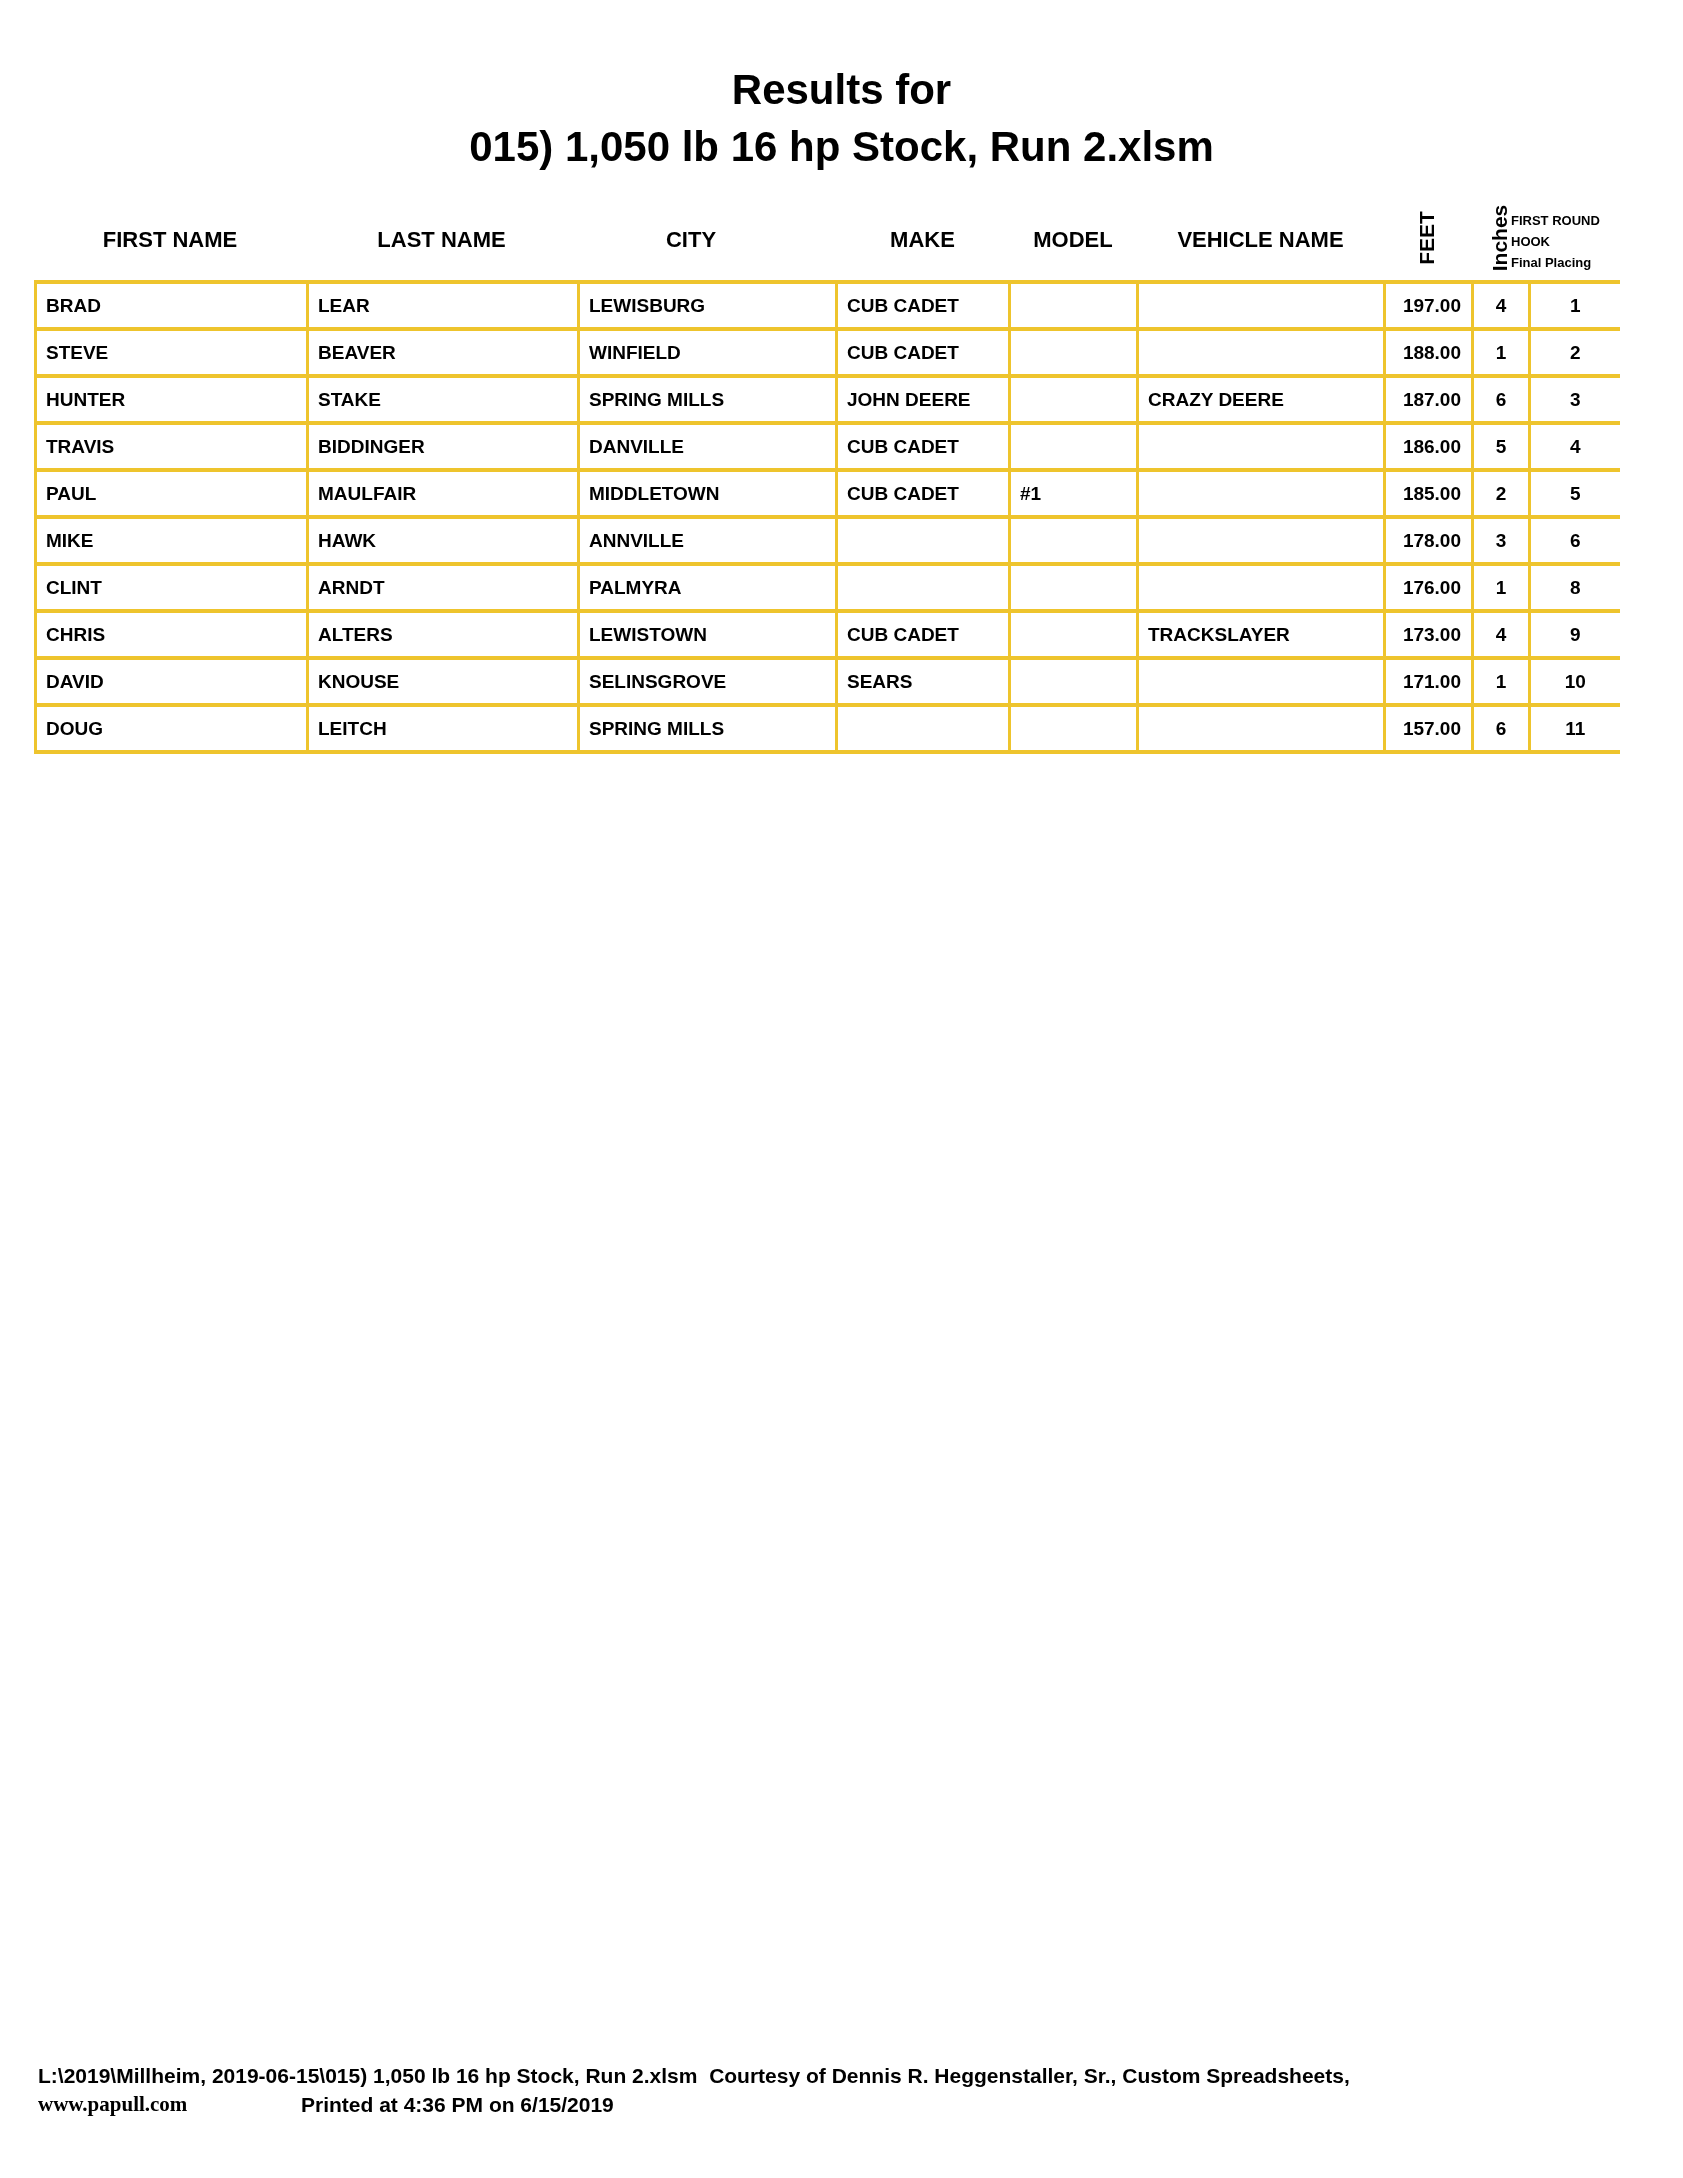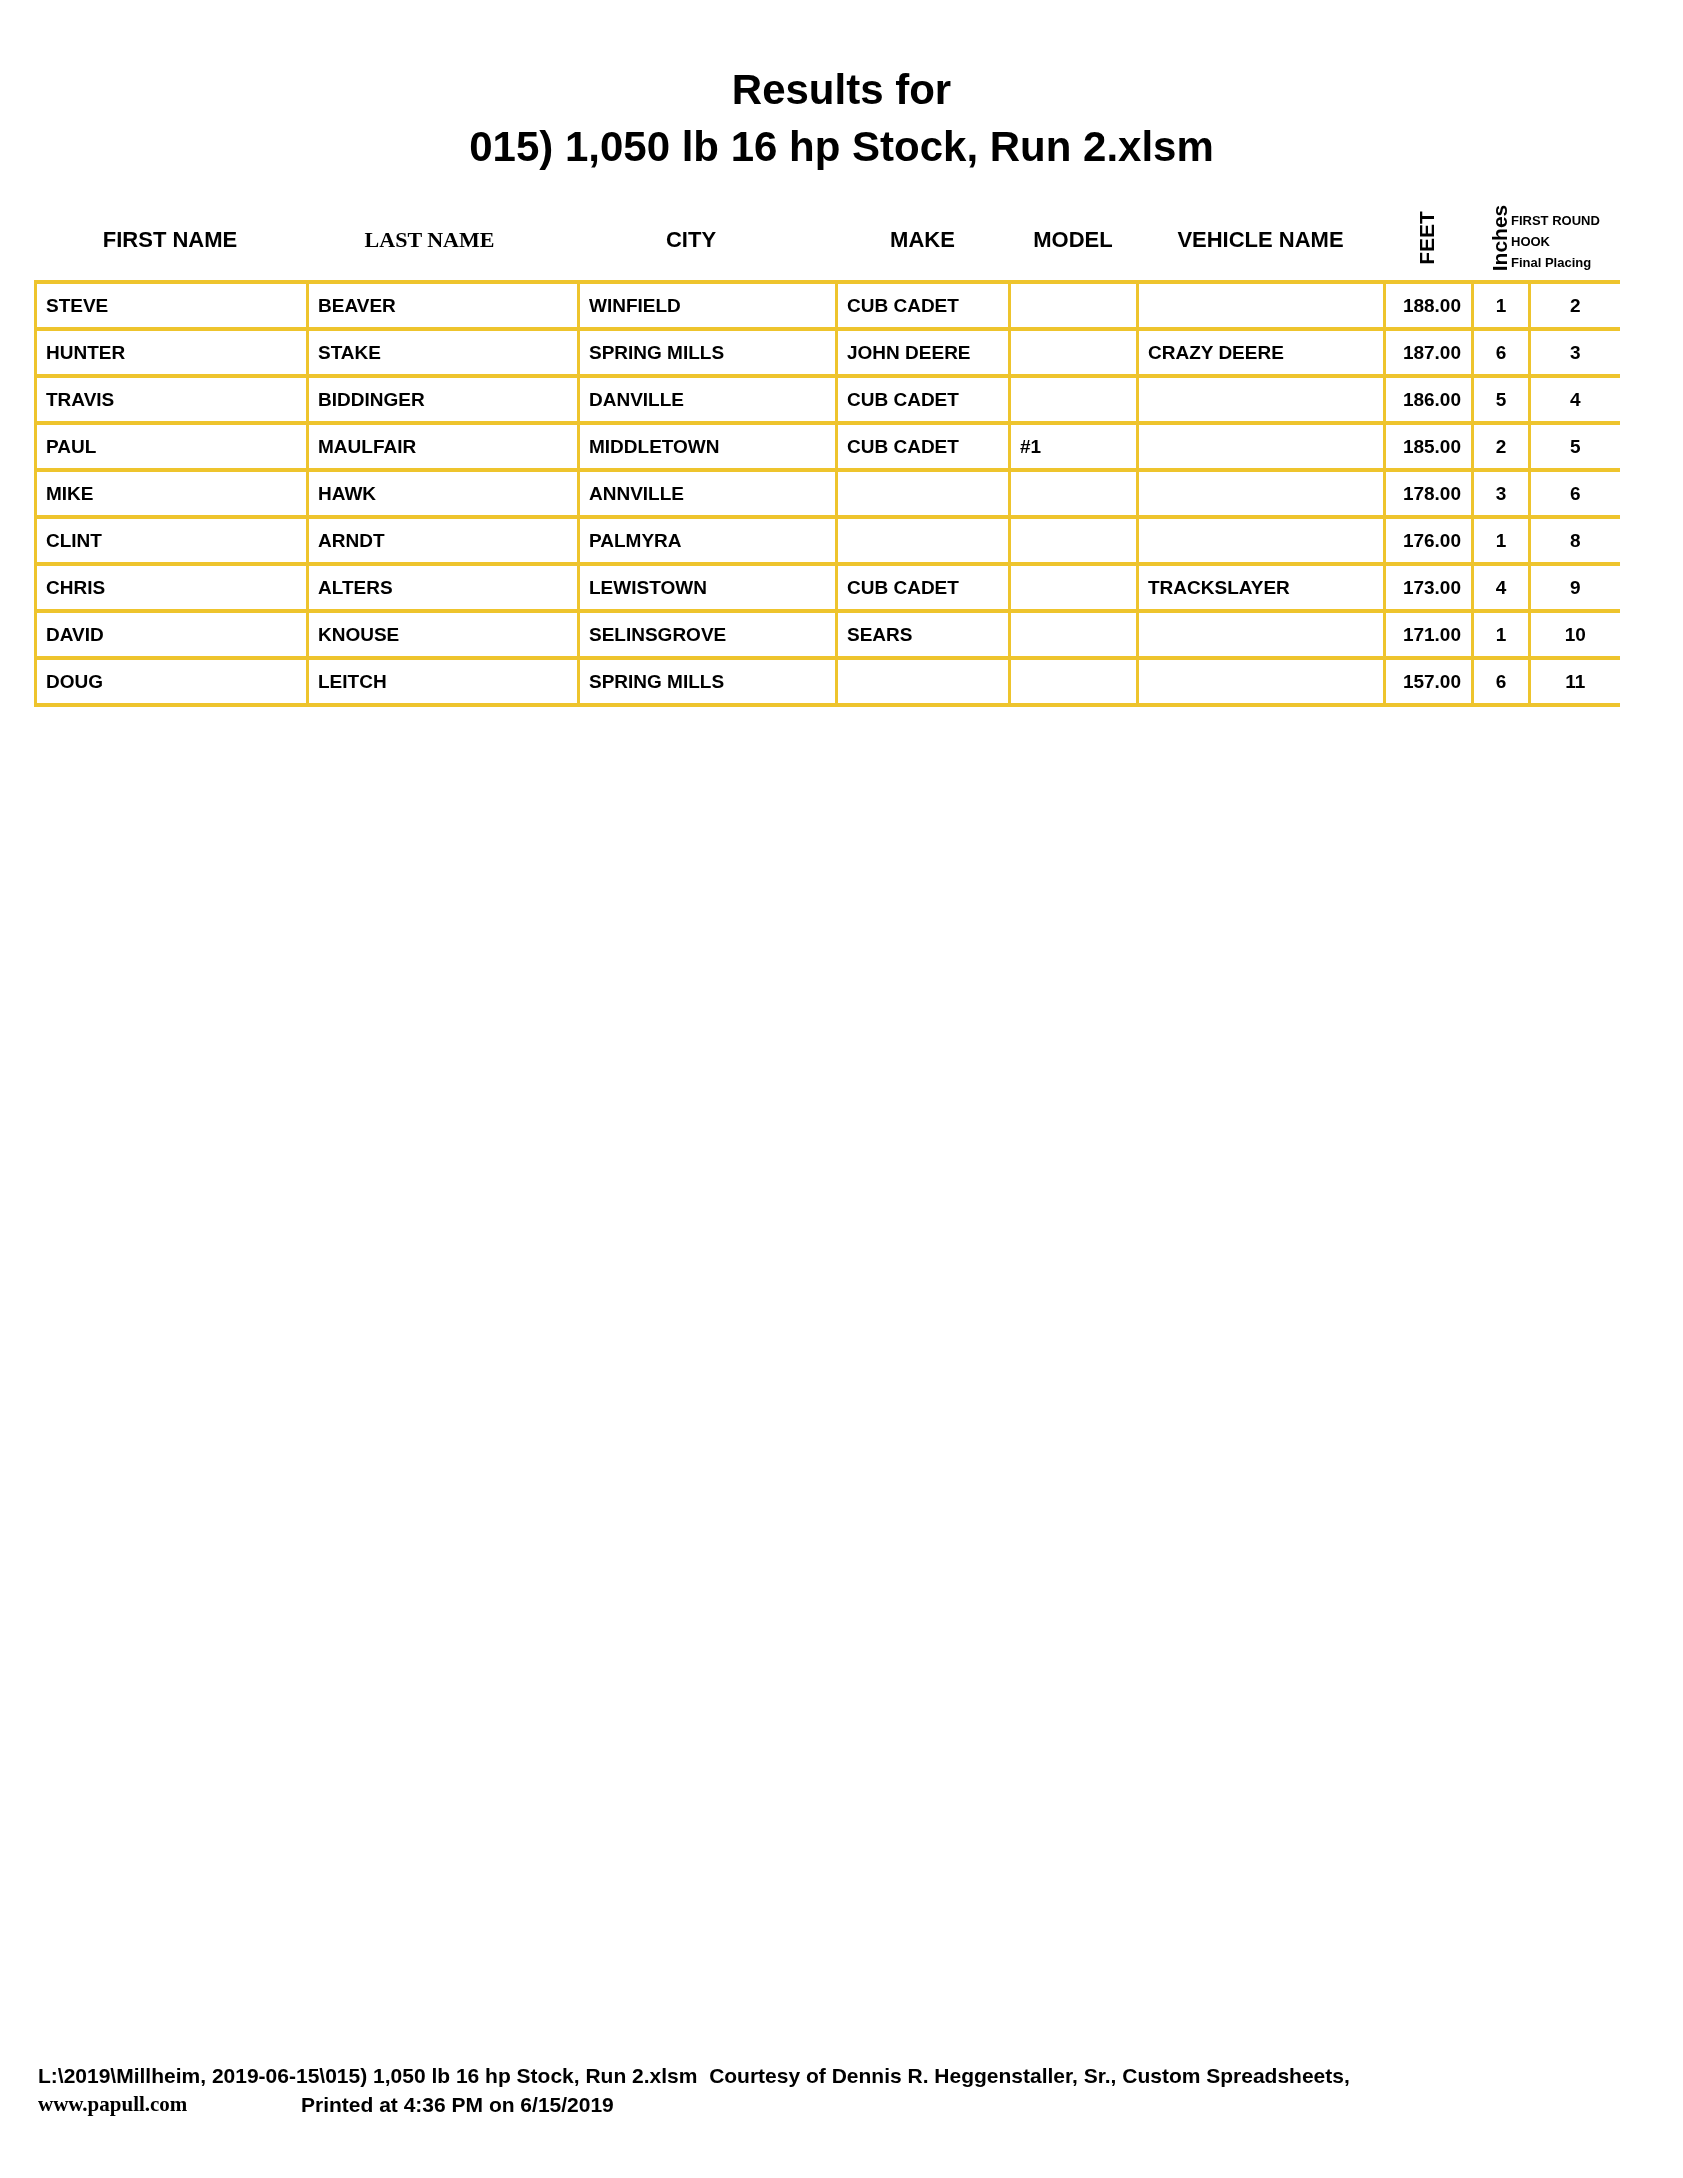--- a/index.html
+++ b/index.html
@@ -38,21 +38,21 @@
   .col-header {
     position: absolute;
     top: 28px;
     height: 28px;
     line-height: 28px;
     text-align: center;
     font-size: 22px;
     white-space: nowrap;
   }
   .ch-first   { left: 0;     width: 272px; }
-  .ch-last    { left: 260px; width: 271px; font-family: Liberation Serif, serif; }
+  .ch-last    { left: 272px; width: 271px; }
   .ch-city    { left: 528px; width: 258px; }
   .ch-make    { left: 802px; width: 173px; }
   .ch-model   { left: 975px; width: 128px; }
   .ch-vehicle { left: 1103px; width: 247px; }
   
   .v-header {
     position: absolute;
     top: 4px;
     height: 71px;
     display: flex;
@@ -165,20 +165,31 @@
           <col class="c-city">
         <col class="c-make">
           <col class="c-model">
           <col class="c-vehicle">
         <col class="c-feet">
           <col class="c-inches">
           <col class="c-placing">
       </colgroup>
       <tbody>
           <tr>
+        <td>BRAD</td>
+        <td>LEAR</td>
+        <td>LEWISBURG</td>
+        <td>CUB CADET</td>
+        <td></td>
+        <td></td>
+        <td class="num-right">197.00</td>
+        <td class="num-center">4</td>
+        <td class="num-center">1</td>
+      </tr>
+          <tr>
         <td>STEVE</td>
         <td>BEAVER</td>
         <td>WINFIELD</td>
         <td>CUB CADET</td>
         <td></td>
         <td></td>
         <td class="num-right">188.00</td>
         <td class="num-center">1</td>
         <td class="num-center">2</td>
       </tr>

